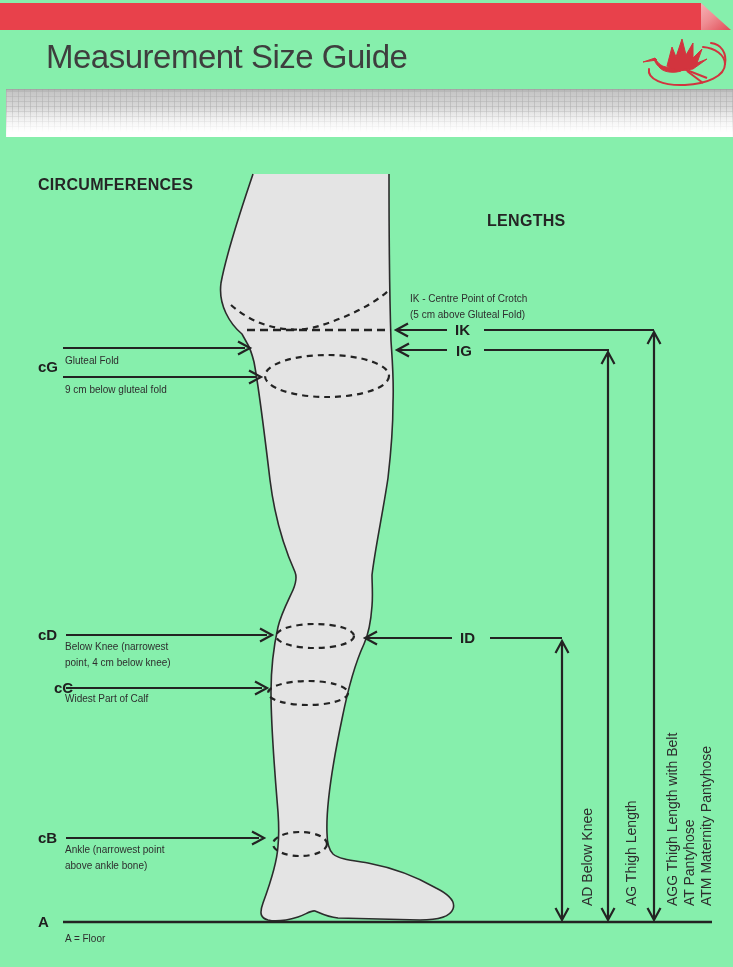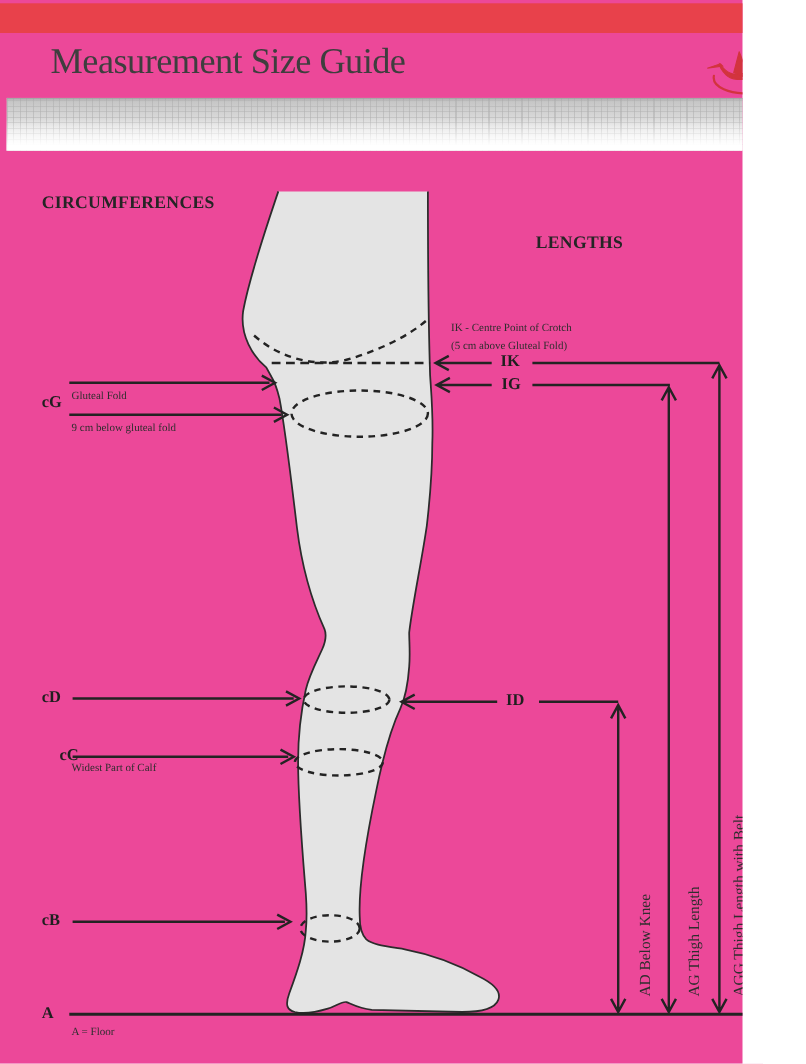--- a/index.html
+++ b/index.html
@@ -1,17 +1,17 @@
 <!DOCTYPE html>
 <html><head>
 <meta charset="utf-8">
 <style>
   html,body{margin:0;padding:0;background:#fff;}
-  .page{position:relative;width:675px;height:967px;background:#ec4899;overflow:hidden;
-        font-family:Liberation Serif, serif;color:#2e2e2e;}
+  .page{position:relative;width:733px;height:967px;background:#86efac;overflow:hidden;
+        font-family:Liberation Sans, sans-serif;color:#2e2e2e;}
   
   .topbar{position:absolute;left:0;top:3px;width:701px;height:27px;background:#e8414b;}
   .topbar-fold{position:absolute;left:701px;top:3px;width:30px;height:27px;
                background:linear-gradient(140deg,#f5adb1 5%,#ef8d93 45%,#e2515b 95%);
                clip-path:polygon(0 0,100% 100%,0 100%);}
   .page-title{position:absolute;left:46px;top:38px;font-size:33px;font-weight:400;
               color:#3e3e3e;letter-spacing:-0.5px;white-space:nowrap;}
   .logo{position:absolute;left:641px;top:31px;width:90px;height:58px;}
   .texture-band{position:absolute;left:6px;top:89px;width:727px;height:48px;
       background:
@@ -92,25 +92,33 @@
   </svg>
 
   <div class="heading" style="left:38px;top:176px;">CIRCUMFERENCES</div>
   <div class="heading" style="left:487px;top:176px;margin-top:36px;">LENGTHS</div>
 
   <div class="code" style="left:38px;top:358px;">cG</div>
   <div class="lbl" style="left:65px;top:353px;">Gluteal Fold</div>
   <div class="lbl" style="left:65px;top:382px;">9 cm below gluteal fold</div>
 
   <div class="code" style="left:38px;top:626px;text-align:right;">cD</div>
+  <div class="lbl" style="left:65px;top:639px;">
+    <span>Below Knee (narrowest</span>
+    <span>point, 4 cm below knee)</span>
+  </div>
 
   <div class="code" style="left:38px;top:679px;margin-left:16px;">cC</div>
   <div class="lbl" style="left:65px;top:691px;">Widest Part of Calf</div>
 
   <div class="code" style="left:38px;top:829px;">cB</div>
+  <div class="lbl" style="left:65px;top:842px;">
+    <span>Ankle (narrowest point</span>
+    <span>above ankle bone)</span>
+  </div>
 
   <div class="code" style="left:38px;top:913px;">A</div>
   <div class="lbl" style="left:65px;top:931px;">A = Floor</div>
 
   <div class="lbl" style="left:410px;top:291px;">
     <span>IK - Centre Point of Crotch</span>
     <span>(5 cm above Gluteal Fold)</span>
   </div>
   <div class="code" style="left:455px;top:321px;">IK</div>
   <div class="code" style="left:456px;top:342px;">IG</div>

